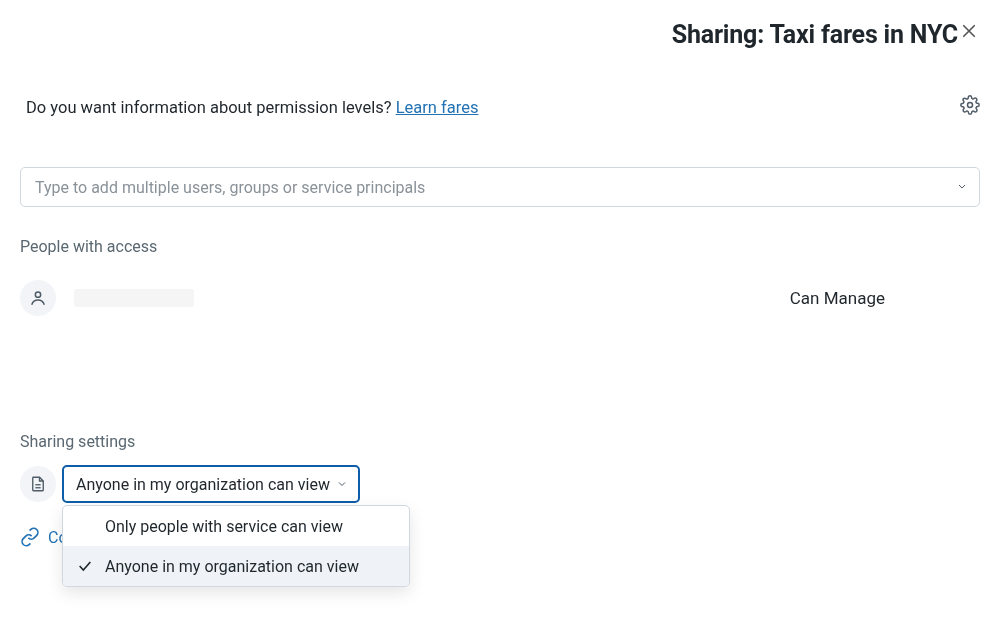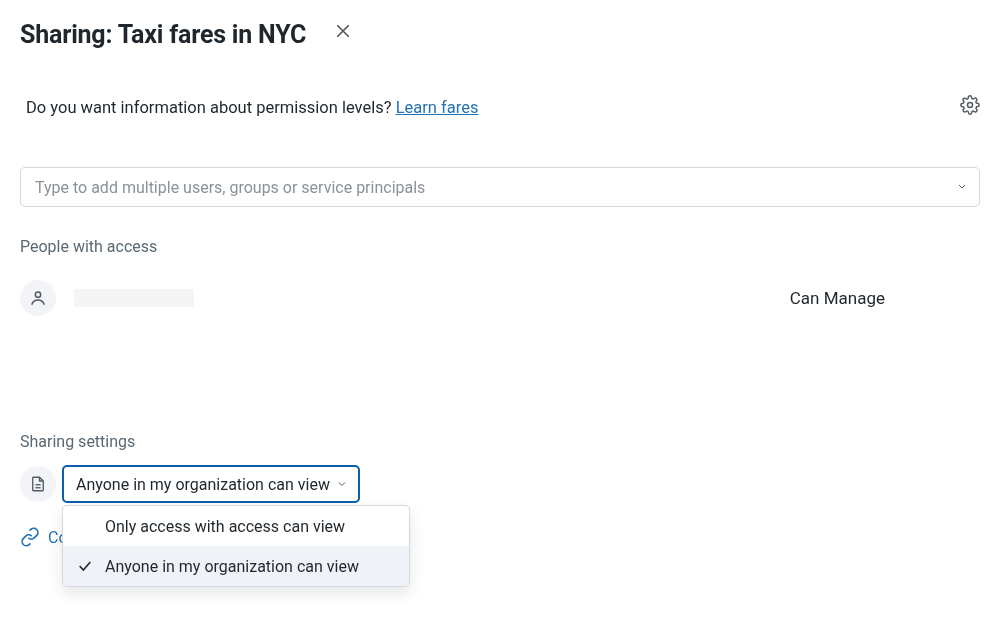--- a/index.html
+++ b/index.html
@@ -15,24 +15,23 @@
       height: 642px;
       overflow: hidden;
     }
     .dialog {
       padding: 20px;
       position: relative;
       height: 100%;
     }
     .header {
       display: flex;
-      justify-content: flex-start;
+      justify-content: flex-end;
       align-items: flex-start;
       margin-bottom: 46px;
-      gap: 26px;
     }
     .title {
       font-size: 25px;
       font-weight: 700;
       color: #1f272d;
       letter-spacing: -0.2px;
     }
     .close-btn {
       cursor: pointer;
       display: flex;
@@ -327,21 +326,21 @@
     <button class="dropdown-btn">
       <span>Anyone in my organization can view</span>
       <svg viewBox="0 0 24 24">
           <polyline points="6 9 12 15 18 9"></polyline>
         </svg>
     </button>
 
     <div class="dropdown-menu">
       <div class="dropdown-item">
         <span class="check-slot"></span>
-        <span>Only access with access can view</span>
+        <span>Only people with service can view</span>
       </div>
       <div class="dropdown-item selected">
         <span class="check-slot">
           <svg viewBox="0 0 24 24">
               <polyline points="4 12 9.5 18 20 6"></polyline>
             </svg>
         </span>
         <span>Anyone in my organization can view</span>
       </div>
     </div>

